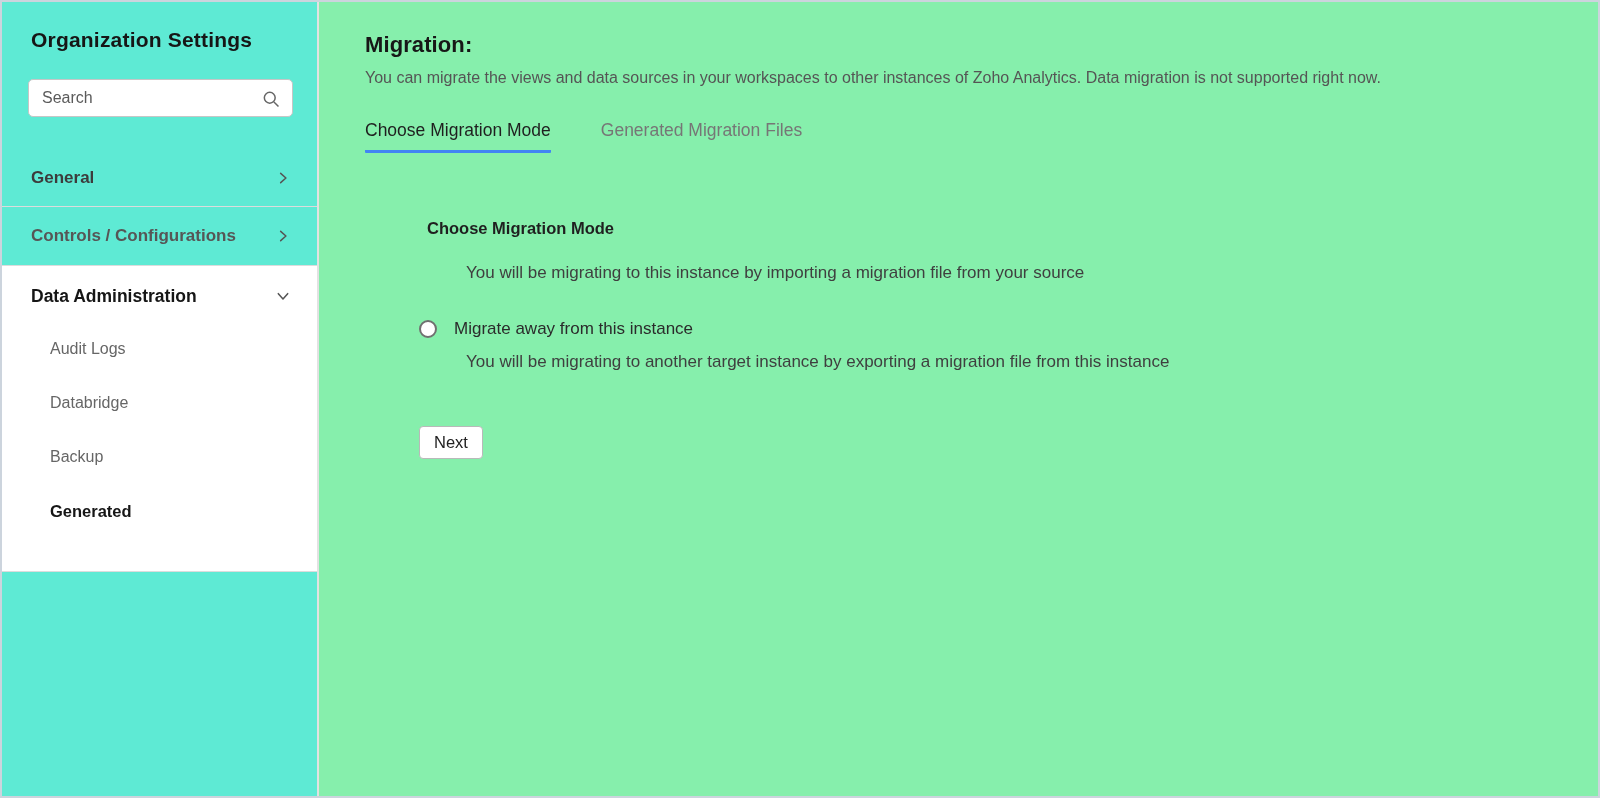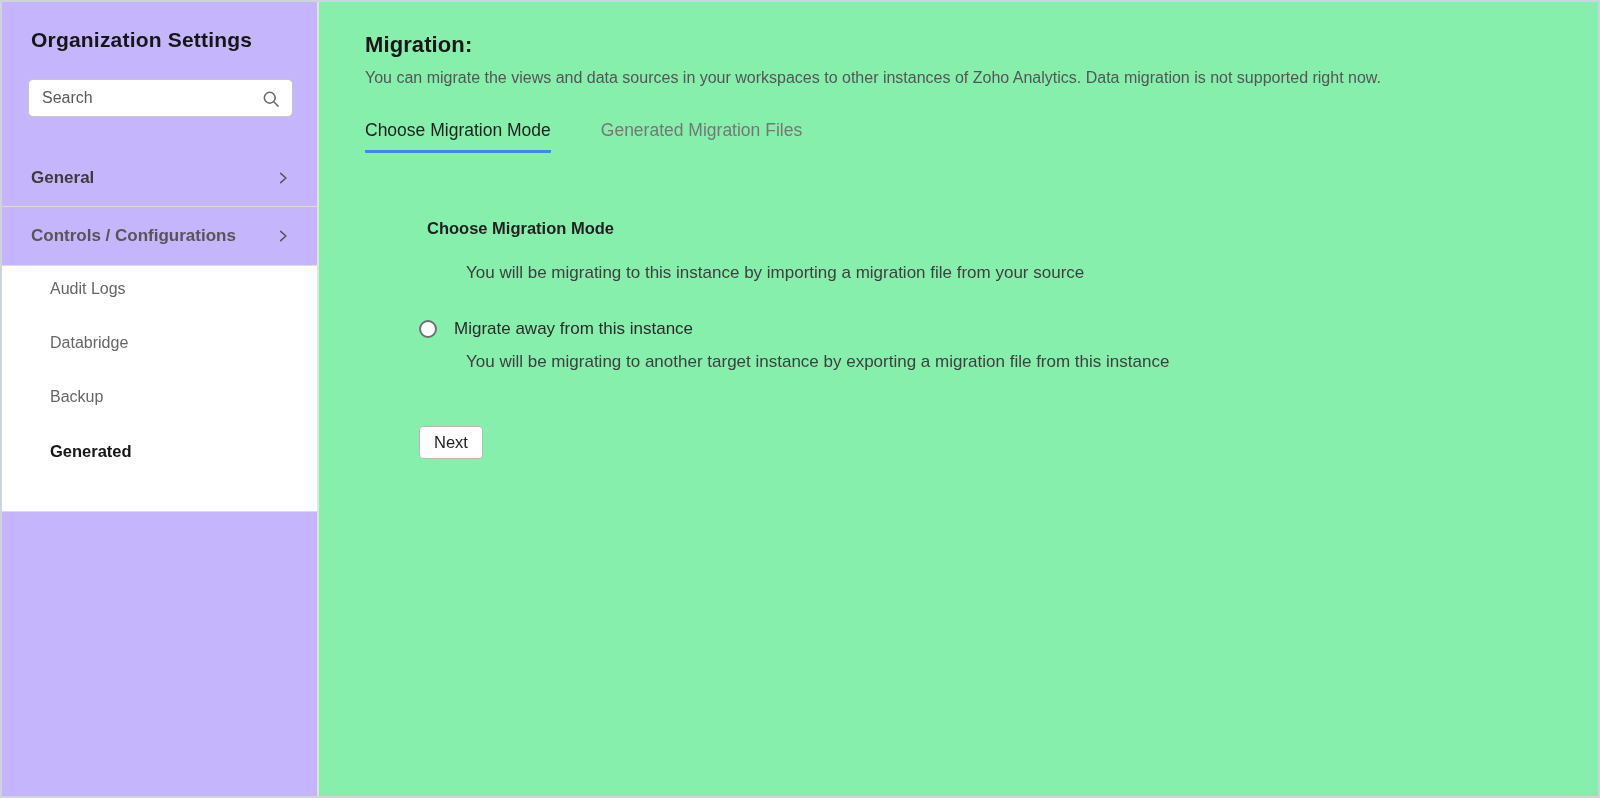--- a/index.html
+++ b/index.html
@@ -16,21 +16,21 @@
     border: 2px solid #ccd4dd;
     display: flex;
     background: #ffffff;
   }
 
   
   .sidebar {
     width: 317px;
     min-width: 317px;
     height: 100%;
-    background: #c4b5fd;
+    background: #5eead4;
     border-right: 2px solid #e2e2e2;
     display: flex;
     flex-direction: column;
   }
   .sidebar-title {
     font-size: 21px;
     font-weight: bold;
     color: #161616;
     margin: 26px 0 0 29px;
     letter-spacing: 0.2px;
@@ -217,20 +217,26 @@
       </div>
 
       <div class="nav-row controls">
         <span class="nav-label">Controls / Configurations</span>
         <svg class="chev" viewBox="0 0 24 24" fill="none" stroke="currentColor" stroke-width="2.6" stroke-linecap="round" stroke-linejoin="round">
           <polyline points="8 4 17 12 8 20"></polyline>
         </svg>
       </div>
 
       <div class="expanded-section">
+        <div class="nav-row data-admin">
+          <span class="nav-label">Data Administration</span>
+          <svg class="chev" viewBox="0 0 24 24" fill="none" stroke="currentColor" stroke-width="2.6" stroke-linecap="round" stroke-linejoin="round">
+            <polyline points="4 8 12 17 20 8"></polyline>
+          </svg>
+        </div>
         <div class="sub-items">
           <div class="sub-item">Audit Logs</div>
           <div class="sub-item">Databridge</div>
           <div class="sub-item">Backup</div>
           <div class="sub-item active">Generated</div>
         </div>
       </div>
     </nav>
   </aside>
 

